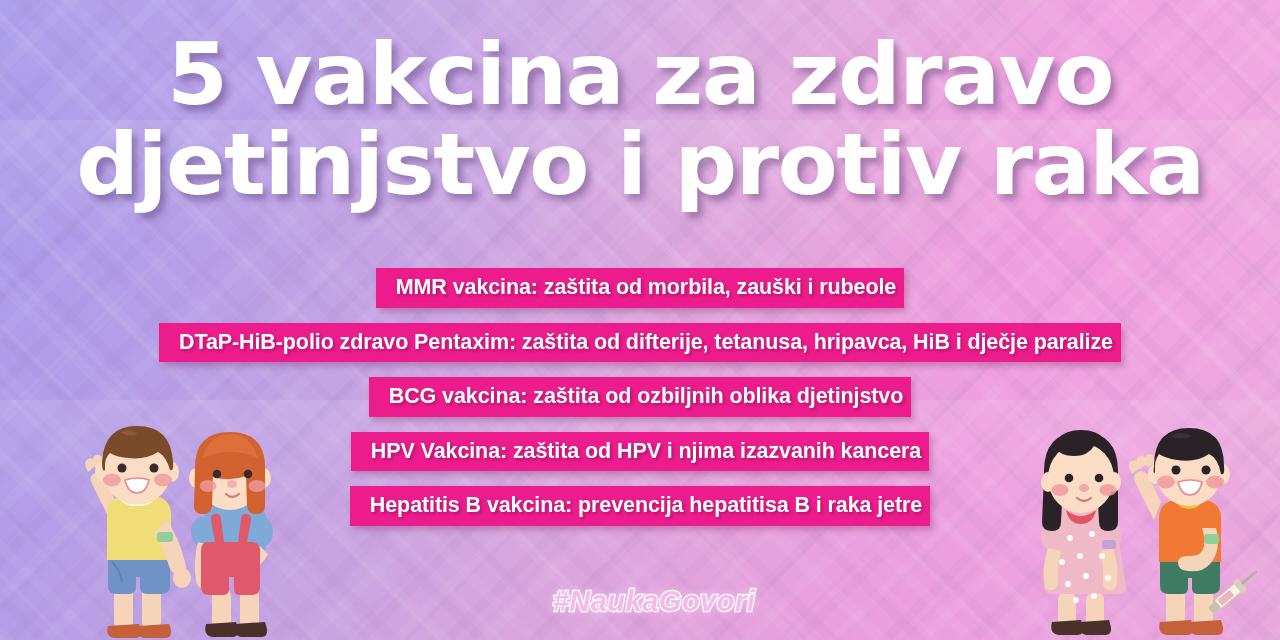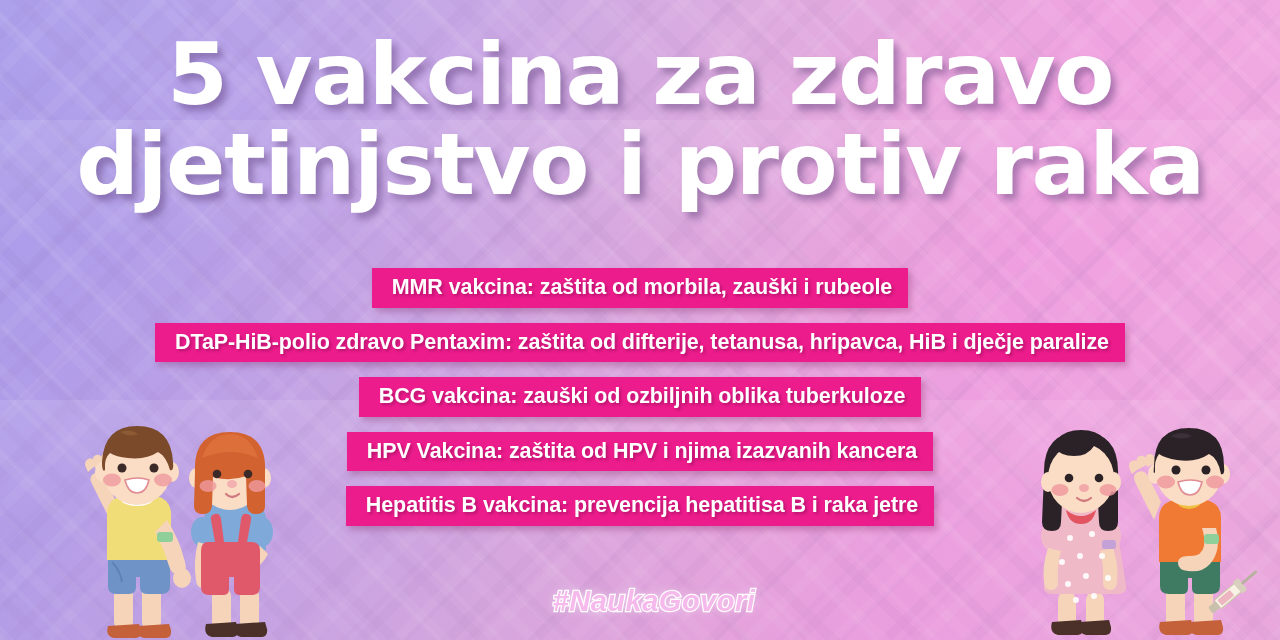--- a/index.html
+++ b/index.html
@@ -85,21 +85,21 @@
     position:absolute;top:268px;left:0;right:0;
     display:flex;flex-direction:column;align-items:center;
     gap:15px;z-index:7;
   }
   .banner{
     background:#ec1c8c;
     color:#ffffff;
     font-size:21.5px;
     font-weight:700;
     letter-spacing:-0.1px;
-    padding:8px 16px 9px 20px;
+    padding:8px 8px 9px 20px;
     line-height:1.05;
     white-space:nowrap;
     text-shadow:2px 2px 3px rgba(120,10,70,0.45);
     box-shadow:3px 4px 6px rgba(120,20,80,0.28);
   }
 
   
   .hashtag{
     position:absolute;left:0;right:0;bottom:22px;text-align:center;z-index:8;
     font-size:29px;font-weight:700;font-style:italic;
@@ -129,21 +129,21 @@
   <div class="band" style="top:400px"></div>
 
   <div class="title-wrap">
     <span class="title-line l1">5 vakcina za zdravo</span>
     <span class="title-line l2">djetinjstvo i protiv raka</span>
   </div>
 
   <div class="banners">
     <div class="banner">MMR vakcina: zaštita od morbila, zauški i rubeole</div>
     <div class="banner">DTaP-HiB-polio zdravo Pentaxim: zaštita od difterije, tetanusa, hripavca, HiB i dječje paralize</div>
-    <div class="banner">BCG vakcina: zauški od ozbiljnih oblika tuberkuloze</div>
+    <div class="banner">BCG vakcina: zaštita od ozbiljnih oblika djetinjstvo</div>
     <div class="banner">HPV Vakcina: zaštita od HPV i njima izazvanih kancera</div>
     <div class="banner">Hepatitis B vakcina: prevencija hepatitisa B i raka jetre</div>
   </div>
 
   <svg class="kids kids-left" width="232" height="230" viewBox="0 0 232 230">
 
     <g>
 
       <path d="M48 110 L30 74 Q26 66 33 63 Q40 60 44 69 L54 92 Z" fill="#f6d4ba"></path>
       <path d="M26 62 q-6 -10 0 -13 q5 -3 8 6 z" fill="#f6d4ba"></path>

